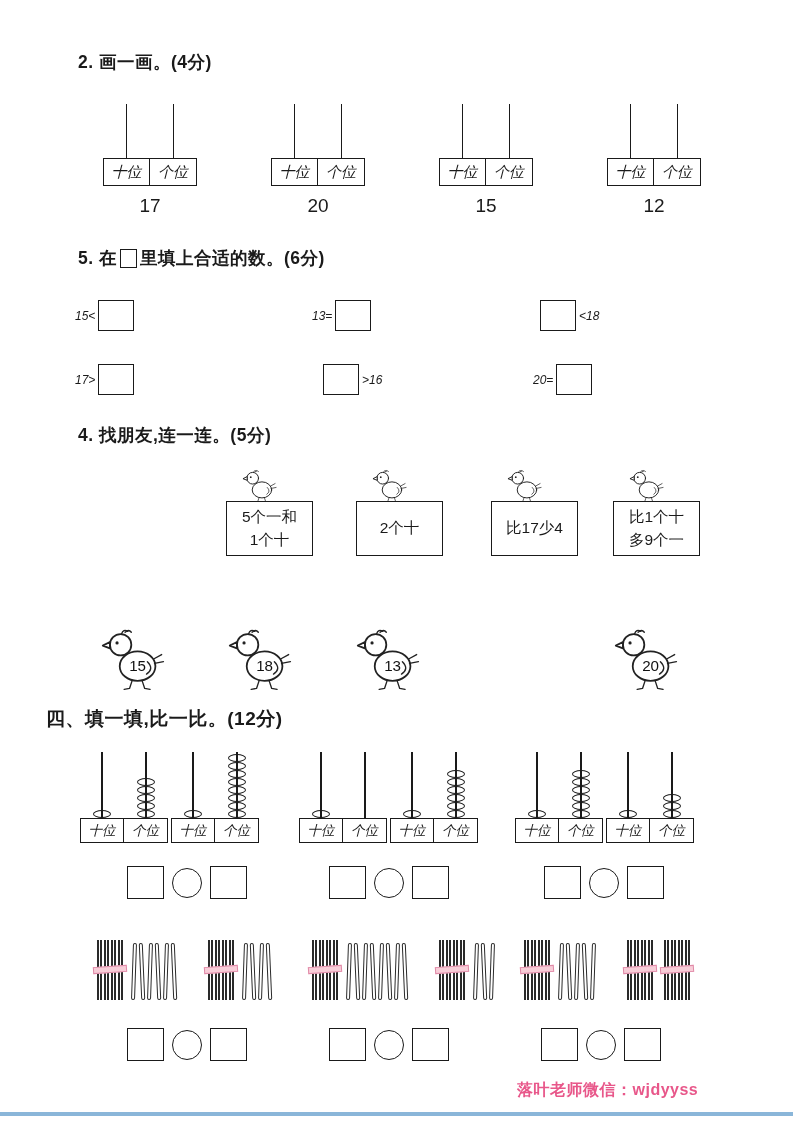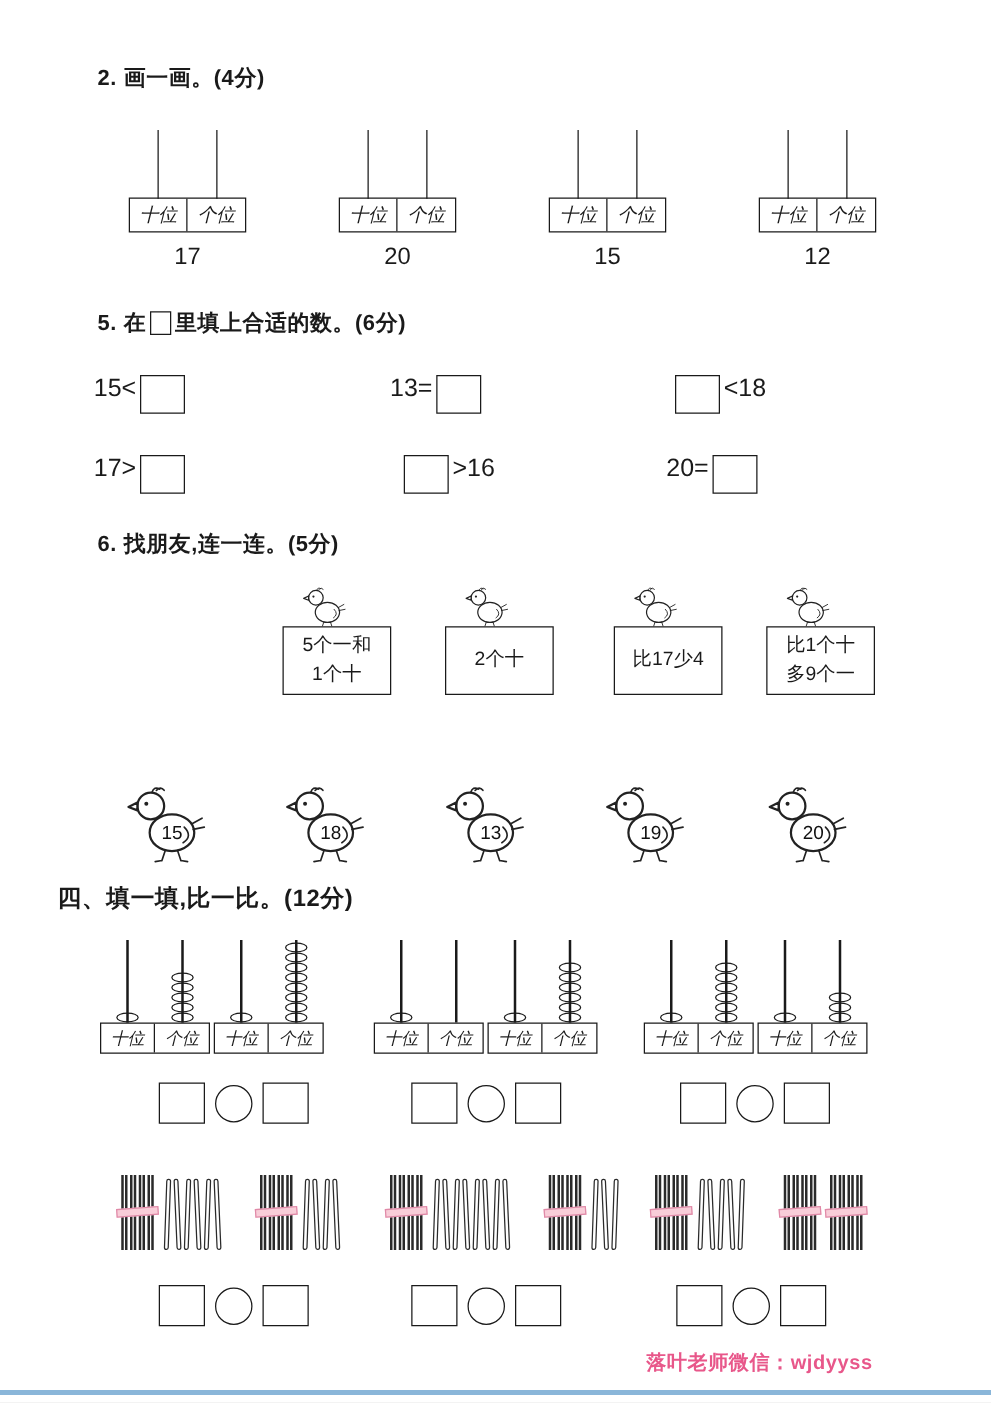--- a/index.html
+++ b/index.html
@@ -17,21 +17,21 @@
   .pv-rods{position:relative;width:94px;height:54px;}
   .pv-rods::before,.pv-rods::after{content:"";position:absolute;top:0;height:55px;width:1.7px;background:#1a1a1a;}
   .pv-rods::before{left:calc(25% - 1px);}
   .pv-rods::after{left:calc(75% - 1px);}
   .pv-table{display:flex;border:1.6px solid #1a1a1a;background:#fff;}
   .pv-cell{width:46px;height:26px;display:flex;align-items:center;justify-content:center;font-size:15px;font-style:italic;}
   .pv-cell:first-child{border-right:1.6px solid #1a1a1a;}
   .pv-number{margin-top:9px;font-size:19px;}
 
   
-  .q3-item{position:absolute;display:flex;align-items:flex-start;font-size:20px;white-space:nowrap;}
+  .q3-item{position:absolute;display:flex;align-items:center;font-size:12px;white-space:nowrap;font-style:italic;}
   .fill-box{width:36px;height:31px;border:1.6px solid #1a1a1a;margin:0 3px;background:#fff;}
   .inline-box{display:inline-block;width:17px;height:19px;border:1.6px solid #1a1a1a;vertical-align:-4px;margin:0 3px;}
 
   
   .sign{position:absolute;width:87px;display:flex;flex-direction:column;}
   .sign-bird{height:35px;margin-left:16px;margin-bottom:-2px;overflow:visible;}
   .sign-box{border:1.6px solid #1a1a1a;min-height:55px;display:flex;flex-direction:column;
             justify-content:center;align-items:center;font-size:15.5px;line-height:1.45;
             background:#fff;text-align:center;padding:2px 1px;}
   .chick{position:absolute;width:68px;height:74px;}
@@ -139,21 +139,21 @@
     <span></span>
       <span class="fill-box"></span>
       <span>&gt;16</span>
   </div>
   <div class="q3-item" style="left:533px;top:364px">
     <span>20=</span>
       <span class="fill-box"></span>
       <span></span>
   </div>
 
-  <div class="h-q" style="left:78px;top:423px">6. 找朋友,连一连。(5分)</div>
+  <div class="h-q" style="left:78px;top:423px">4. 找朋友,连一连。(5分)</div>
 
   <div class="sign" style="left:226px;top:468px">
     <div class="sign-bird"><svg width="36" height="36" viewBox="0 0 72 74" style="overflow:visible">
           <g fill="#fff" stroke="#222" stroke-width="2" stroke-linecap="round" stroke-linejoin="round">
             <path d="M22 9 q2 -6 7 -3 M26 7 q4 -4 7 0" fill="none" stroke-width="1.5"></path>
             <ellipse cx="40" cy="45" rx="20" ry="16.5"></ellipse>
             <path d="M58 37 l9 -5 M59 42 l10 -2" fill="none" stroke-width="1.5"></path>
             <circle cx="21" cy="21" r="12"></circle>
             <path d="M9 18 L1 22 L9 25 Z"></path>
             <path d="M51 40 q8 8 -1 14" fill="none" stroke-width="1.5"></path>
@@ -253,33 +253,20 @@
           <ellipse cx="40" cy="45" rx="20" ry="16.5"></ellipse>
           <path d="M58 37 l9 -5 M59 42 l10 -2" fill="none" stroke-width="1.5"></path>
           <circle cx="21" cy="21" r="12"></circle>
           <path d="M9 18 L1 22 L9 25 Z"></path>
           <path d="M51 40 q8 8 -1 14" fill="none" stroke-width="1.5"></path>
           <path d="M34 61 l-3 9 M31 70 l-6 1 M45 61 l3 9 M48 70 l6 1" fill="none" stroke-width="1.5"></path>
           <circle cx="17" cy="19" r="1.8" fill="#222" stroke="none"></circle>
         </g>
         <text x="40" y="51" text-anchor="middle" font-size="17" fill="#111" font-family="Liberation Sans, sans-serif">13</text>
       </svg></div>
-  <div class="chick" style="left:484px;top:626px"><svg width="66" height="66" viewBox="0 0 72 74" style="overflow:visible">
-        <g fill="#fff" stroke="#222" stroke-width="2" stroke-linecap="round" stroke-linejoin="round">
-          <path d="M22 9 q2 -6 7 -3 M26 7 q4 -4 7 0" fill="none" stroke-width="1.5"></path>
-          <ellipse cx="40" cy="45" rx="20" ry="16.5"></ellipse>
-          <path d="M58 37 l9 -5 M59 42 l10 -2" fill="none" stroke-width="1.5"></path>
-          <circle cx="21" cy="21" r="12"></circle>
-          <path d="M9 18 L1 22 L9 25 Z"></path>
-          <path d="M51 40 q8 8 -1 14" fill="none" stroke-width="1.5"></path>
-          <path d="M34 61 l-3 9 M31 70 l-6 1 M45 61 l3 9 M48 70 l6 1" fill="none" stroke-width="1.5"></path>
-          <circle cx="17" cy="19" r="1.8" fill="#222" stroke="none"></circle>
-        </g>
-        <text x="40" y="51" text-anchor="middle" font-size="17" fill="#111" font-family="Liberation Sans, sans-serif">19</text>
-      </svg></div>
   <div class="chick" style="left:614px;top:626px"><svg width="66" height="66" viewBox="0 0 72 74" style="overflow:visible">
         <g fill="#fff" stroke="#222" stroke-width="2" stroke-linecap="round" stroke-linejoin="round">
           <path d="M22 9 q2 -6 7 -3 M26 7 q4 -4 7 0" fill="none" stroke-width="1.5"></path>
           <ellipse cx="40" cy="45" rx="20" ry="16.5"></ellipse>
           <path d="M58 37 l9 -5 M59 42 l10 -2" fill="none" stroke-width="1.5"></path>
           <circle cx="21" cy="21" r="12"></circle>
           <path d="M9 18 L1 22 L9 25 Z"></path>
           <path d="M51 40 q8 8 -1 14" fill="none" stroke-width="1.5"></path>
           <path d="M34 61 l-3 9 M31 70 l-6 1 M45 61 l3 9 M48 70 l6 1" fill="none" stroke-width="1.5"></path>
           <circle cx="17" cy="19" r="1.8" fill="#222" stroke="none"></circle>

